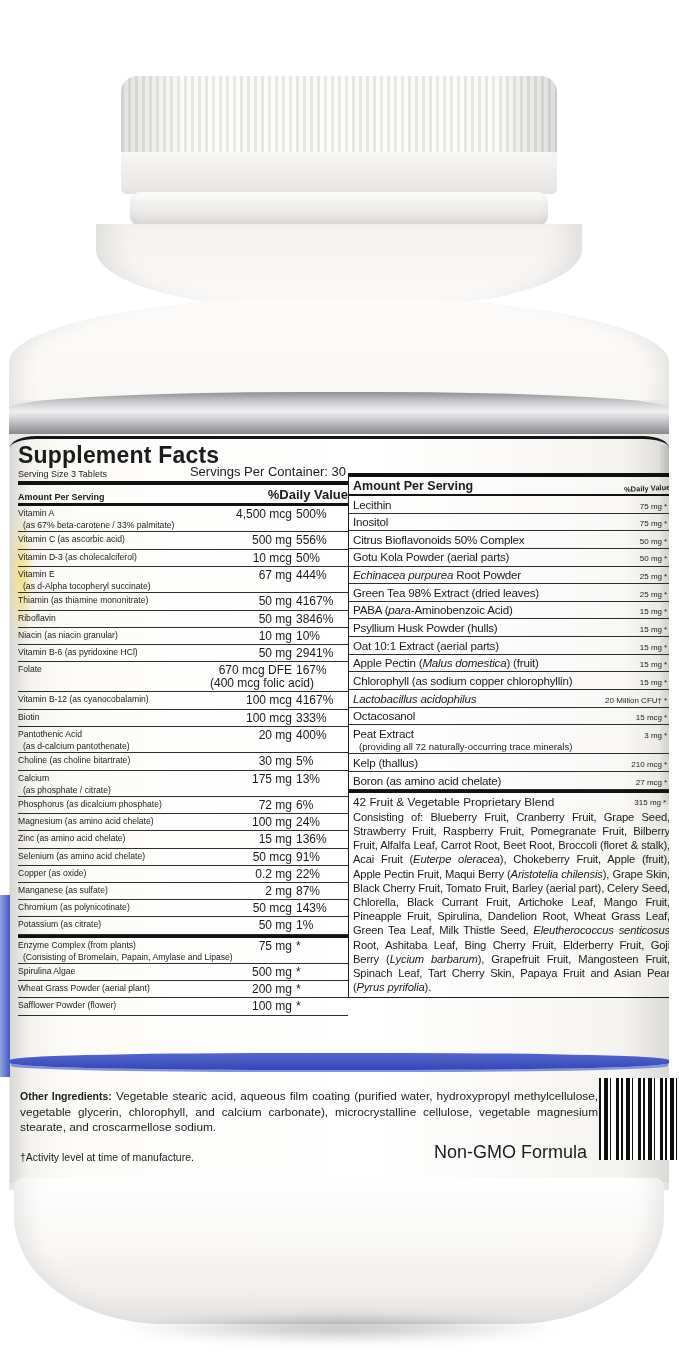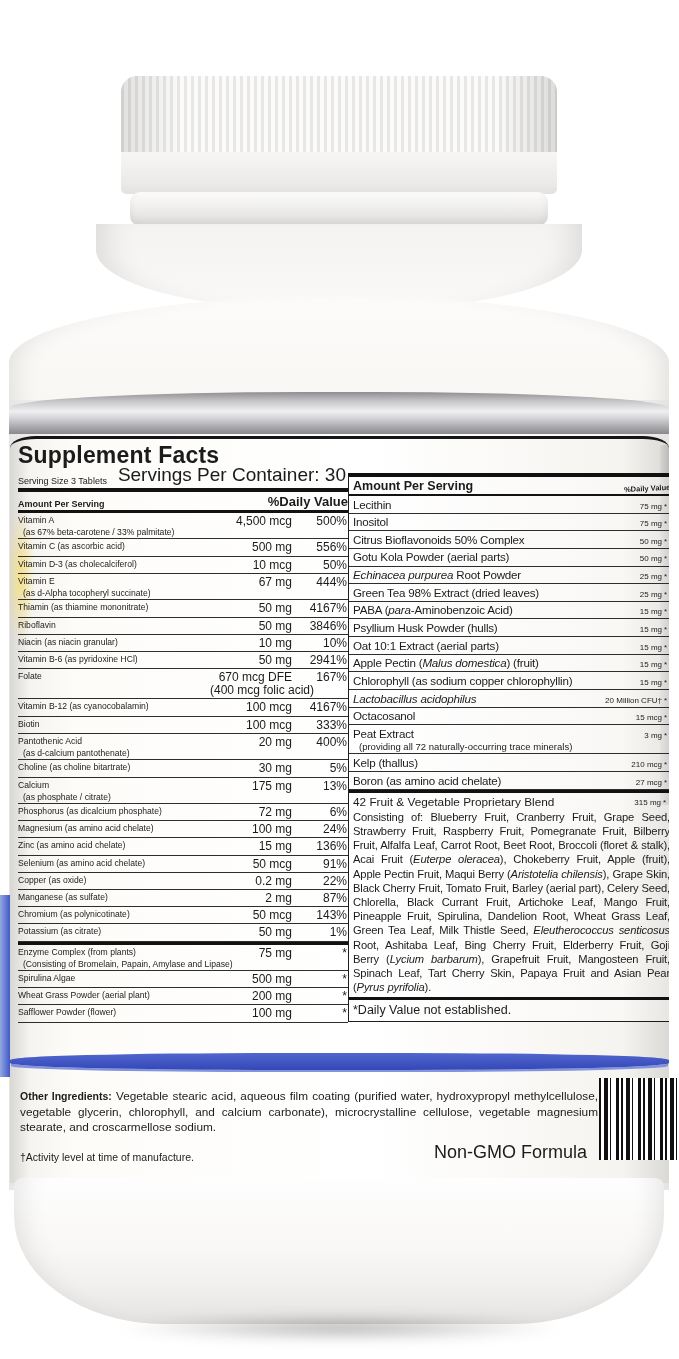--- a/index.html
+++ b/index.html
@@ -50,35 +50,35 @@
        background:linear-gradient(180deg,#5166cd,#3348b8);
        border-radius:40% 40% 40% 40%/7px;box-shadow:0 3px 0 -1px #8194dc;}
   .edge-strip{position:absolute;right:0;top:6px;width:9px;height:360px;
        background:linear-gradient(90deg,rgba(0,0,0,.04),rgba(0,0,0,.14));}
 
   
   .panel-l{position:absolute;left:8px;top:5px;width:330px;}
   .sf-title{font-size:23px;font-weight:800;letter-spacing:.2px;line-height:1.02;}
   .serving-row{display:flex;justify-content:space-between;align-items:flex-end;margin-top:-3px;}
   .serving-size{font-size:9px;}
-  .servings-per{font-size:19px;padding-right:2px;}
+  .servings-per{font-size:13px;padding-right:2px;}
   .bar{height:4px;background:#121212;margin-top:2px;}
   .bar2{height:2.5px;background:#121212;}
   .hdr-row{display:flex;justify-content:space-between;align-items:flex-end;padding:2px 0 1px;}
   .aps-l{font-size:9px;font-weight:700;}
   .dvh-l{font-size:13px;font-weight:700;}
 
   .t-row{display:grid;grid-template-columns:1fr 96px 52px;column-gap:4px;
          border-bottom:1px solid #2d2d2d;padding:2px 0 1px;align-items:start;}
   .t-row.thick-top{border-top:3px solid #121212;}
   .n1{font-size:8.6px;line-height:1.25;}
   .n2{grid-column:1/-1;font-size:8.6px;line-height:1.2;padding-left:5px;margin-top:-1px;}
   .amt{font-size:12px;line-height:1.1;text-align:right;white-space:nowrap;}
   .amt .a2{font-size:12px;margin-left:14px;}
-  .dv{font-size:12px;line-height:1.1;text-align:right;padding-right:1px;}
+  .dv{font-size:12px;line-height:1.1;padding-right:1px;}
 
   
   .panel-r{position:absolute;left:338px;top:34px;width:324px;
        border:1px solid #1d1d1d;border-top:4px solid #101010;background:rgba(255,255,255,.35);}
   .r-hdr{display:flex;justify-content:space-between;align-items:flex-end;padding:2px 3px 1px 4px;
        border-bottom:2.5px solid #121212;}
   .aps-r{font-size:12.5px;font-weight:700;}
   .dvh-r{font-size:7.5px;font-weight:700;transform:rotate(-3deg);}
   .r-row{display:grid;grid-template-columns:1fr 64px 7px;column-gap:2px;
        border-bottom:1px solid #2d2d2d;padding:1.5px 2px 1px 4px;align-items:start;}
@@ -449,21 +449,20 @@
           </div>
         </div>
       <div class="blend">
         <div class="blend-head">
           <span class="blend-name">42 Fruit &amp; Vegetable Proprietary Blend</span>
           <span class="blend-amt">315 mg</span>
           <span class="blend-dv">*</span>
         </div>
         <div class="blend-text" id="blend-text"><span>Consisting of: Blueberry Fruit, Cranberry Fruit, Grape Seed, Strawberry Fruit, Raspberry Fruit, Pomegranate Fruit, Bilberry Fruit, Alfalfa Leaf, Carrot Root, Beet Root, Broccoli (floret &amp; stalk), Acai Fruit (</span><i>Euterpe oleracea</i><span>), Chokeberry Fruit, Apple (fruit), Apple Pectin Fruit, Maqui Berry (</span><i>Aristotelia chilensis</i><span>), Grape Skin, Black Cherry Fruit, Tomato Fruit, Barley (aerial part), Celery Seed, Chlorella, Black Currant Fruit, Artichoke Leaf, Mango Fruit, Pineapple Fruit, Spirulina, Dandelion Root, Wheat Grass Leaf, Green Tea Leaf, Milk Thistle Seed, </span><i>Eleutherococcus senticosus</i><span> Root, Ashitaba Leaf, Bing Cherry Fruit, Elderberry Fruit, Goji Berry (</span><i>Lycium barbarum</i><span>), Grapefruit Fruit, Mangosteen Fruit, Spinach Leaf, Tart Cherry Skin, Papaya Fruit and Asian Pear (</span><i>Pyrus pyrifolia</i><span>).</span></div>
       </div>
-      <div class="footnote">*Daily Value not established.</div>
     </div>
 
     <div class="blue-band"></div>
     <div class="other">
       <span class="oi-label">Other Ingredients:</span><span> Vegetable stearic acid, aqueous film coating (purified water, hydroxypropyl methylcellulose, vegetable glycerin, chlorophyll, and calcium carbonate), microcrystalline cellulose, vegetable magnesium stearate, and croscarmellose sodium.</span>
     </div>
     <div class="activity">†Activity level at time of manufacture.</div>
     <div class="nongmo">Non-GMO Formula</div>
   </div>
 

